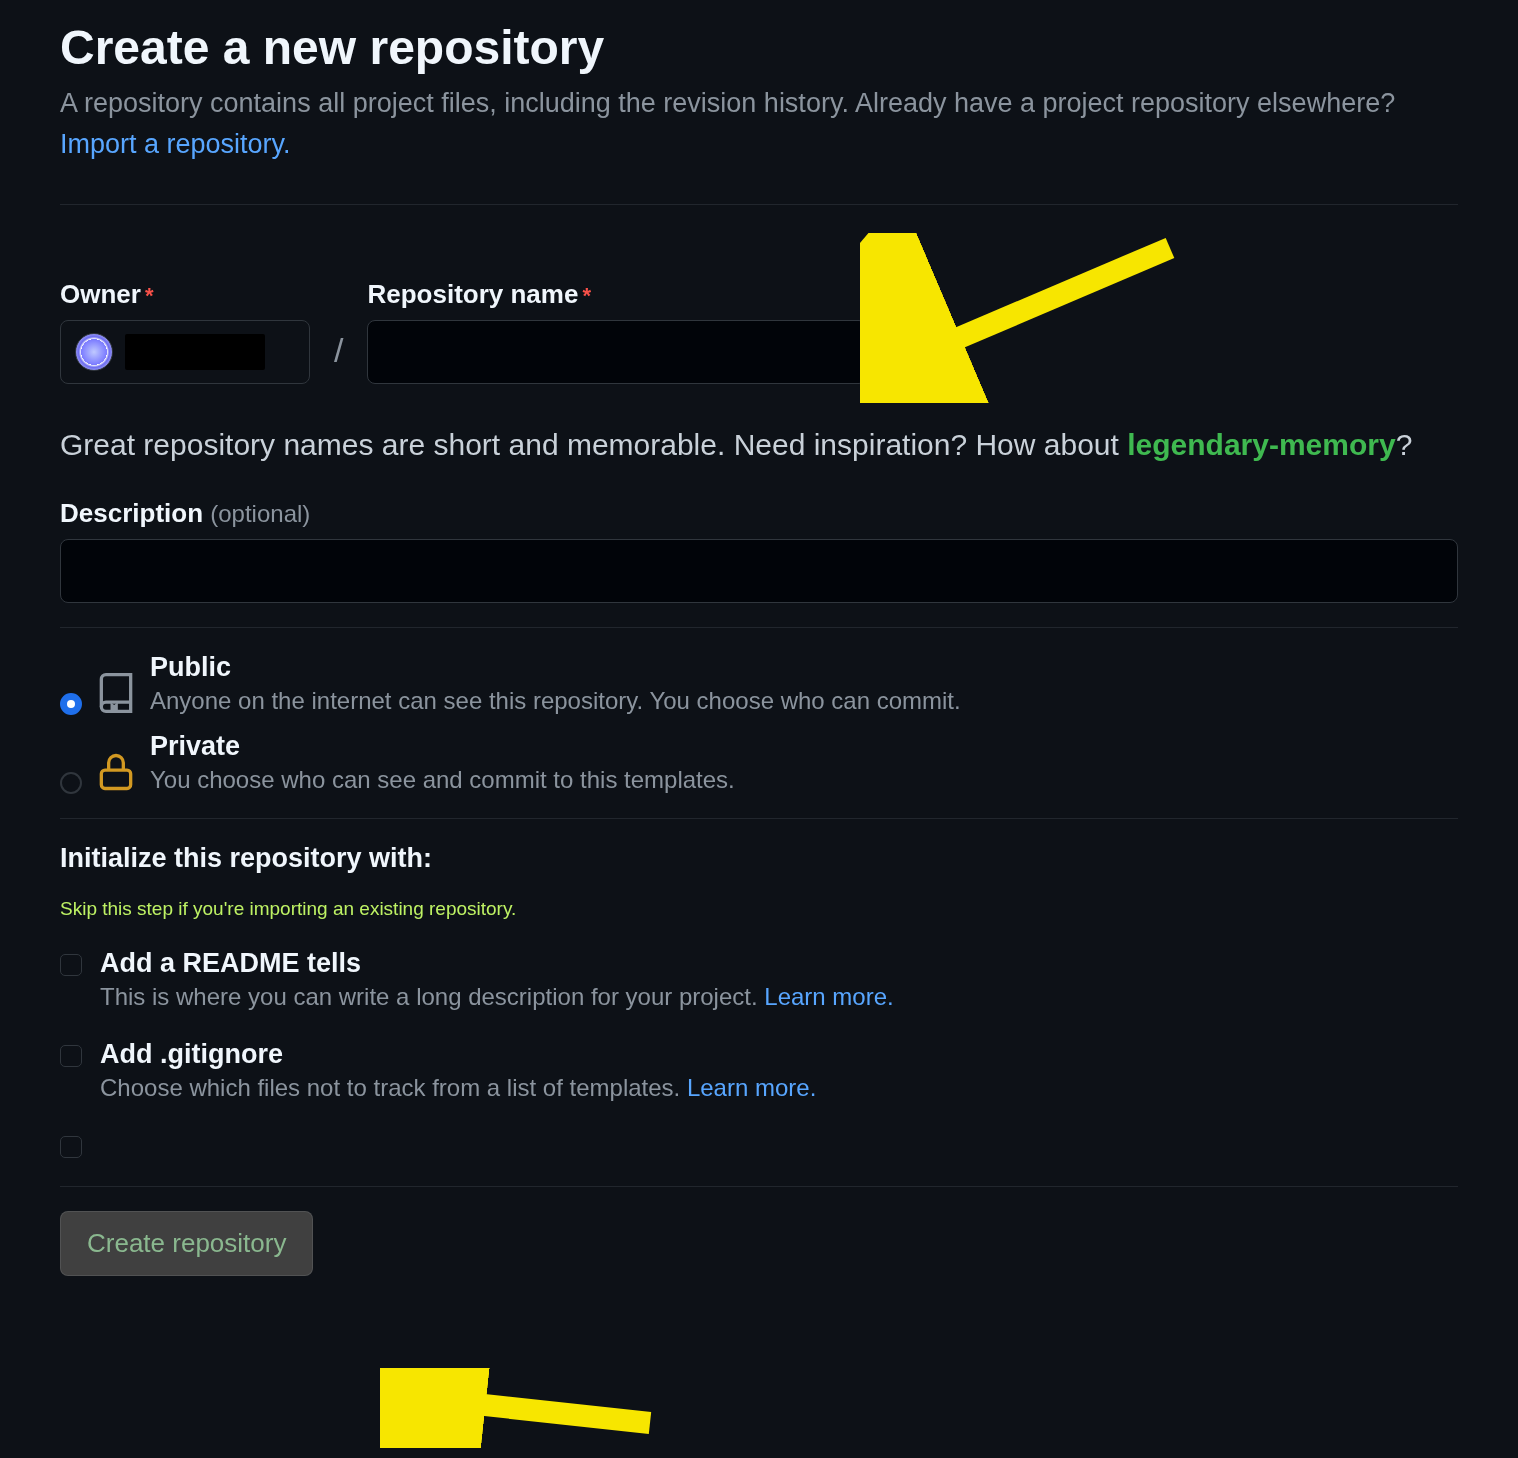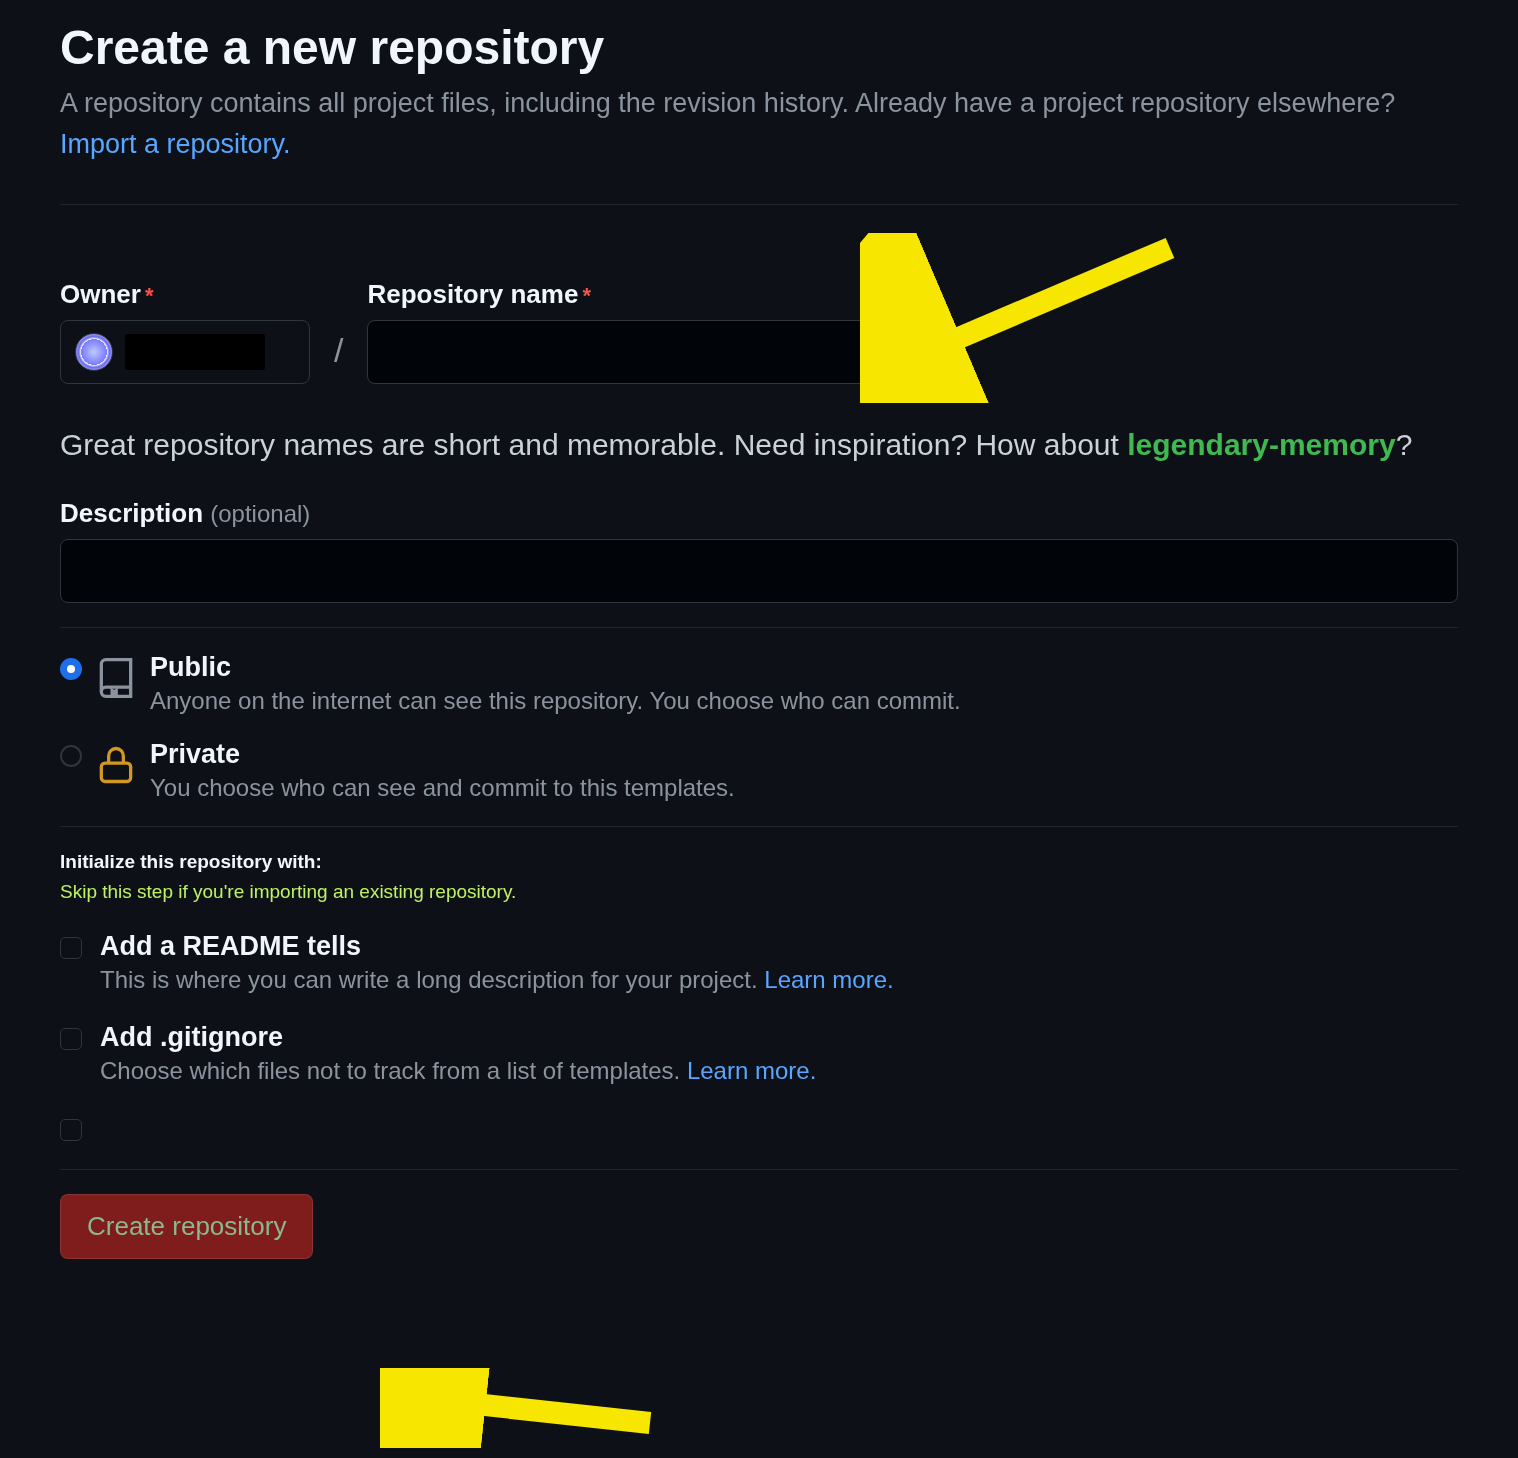--- a/index.html
+++ b/index.html
@@ -94,23 +94,23 @@
       display: block;
     }
     .hint-row {
       font-size: 30px;
       color: #c9d1d9;
       margin: 44px 0 36px 0;
     }
     .suggestion { color: #3fb950; font-weight: 600; cursor: pointer; }
     .vis-row {
       display: flex;
-      align-items: flex-start;
+      align-items: flex-end;
       gap: 12px;
-      margin: 24px 0;
+      margin: 16px 0;
     }
     .radio {
       appearance: none;
       width: 22px; height: 22px;
       border-radius: 50%;
       border: 2px solid #30363d;
       margin-top: 6px;
       cursor: pointer;
       position: relative;
       flex-shrink: 0;
@@ -138,23 +138,23 @@
       font-size: 27px;
       font-weight: 600;
       margin-bottom: 4px;
     }
     .vis-text p {
       color: #8b949e;
       font-size: 24px;
     }
     .init-heading {
       color: #f0f6fc;
-      font-size: 19px;
+      font-size: 27px;
       font-weight: 600;
-      margin-bottom: 8px;
+      margin-bottom: 24px;
     }
     .init-sub {
       color: #bef264;
       font-size: 19px;
       margin-bottom: 28px;
     }
     .check-row {
       display: flex;
       align-items: flex-start;
       gap: 18px;
@@ -174,21 +174,21 @@
       color: #f0f6fc;
       font-size: 27px;
       font-weight: 600;
       margin-bottom: 4px;
     }
     .check-text p {
       color: #8b949e;
       font-size: 24px;
     }
     .btn-create {
-      background: #7f1d1d;
+      background: #404040;
       color: #8ab88f;
       border: 1px solid rgba(240,246,252,0.1);
       border-radius: 8px;
       padding: 16px 26px;
       font-size: 26px;
       font-weight: 500;
       cursor: pointer;
     }
     .arrow-annotation {
       position: absolute;

